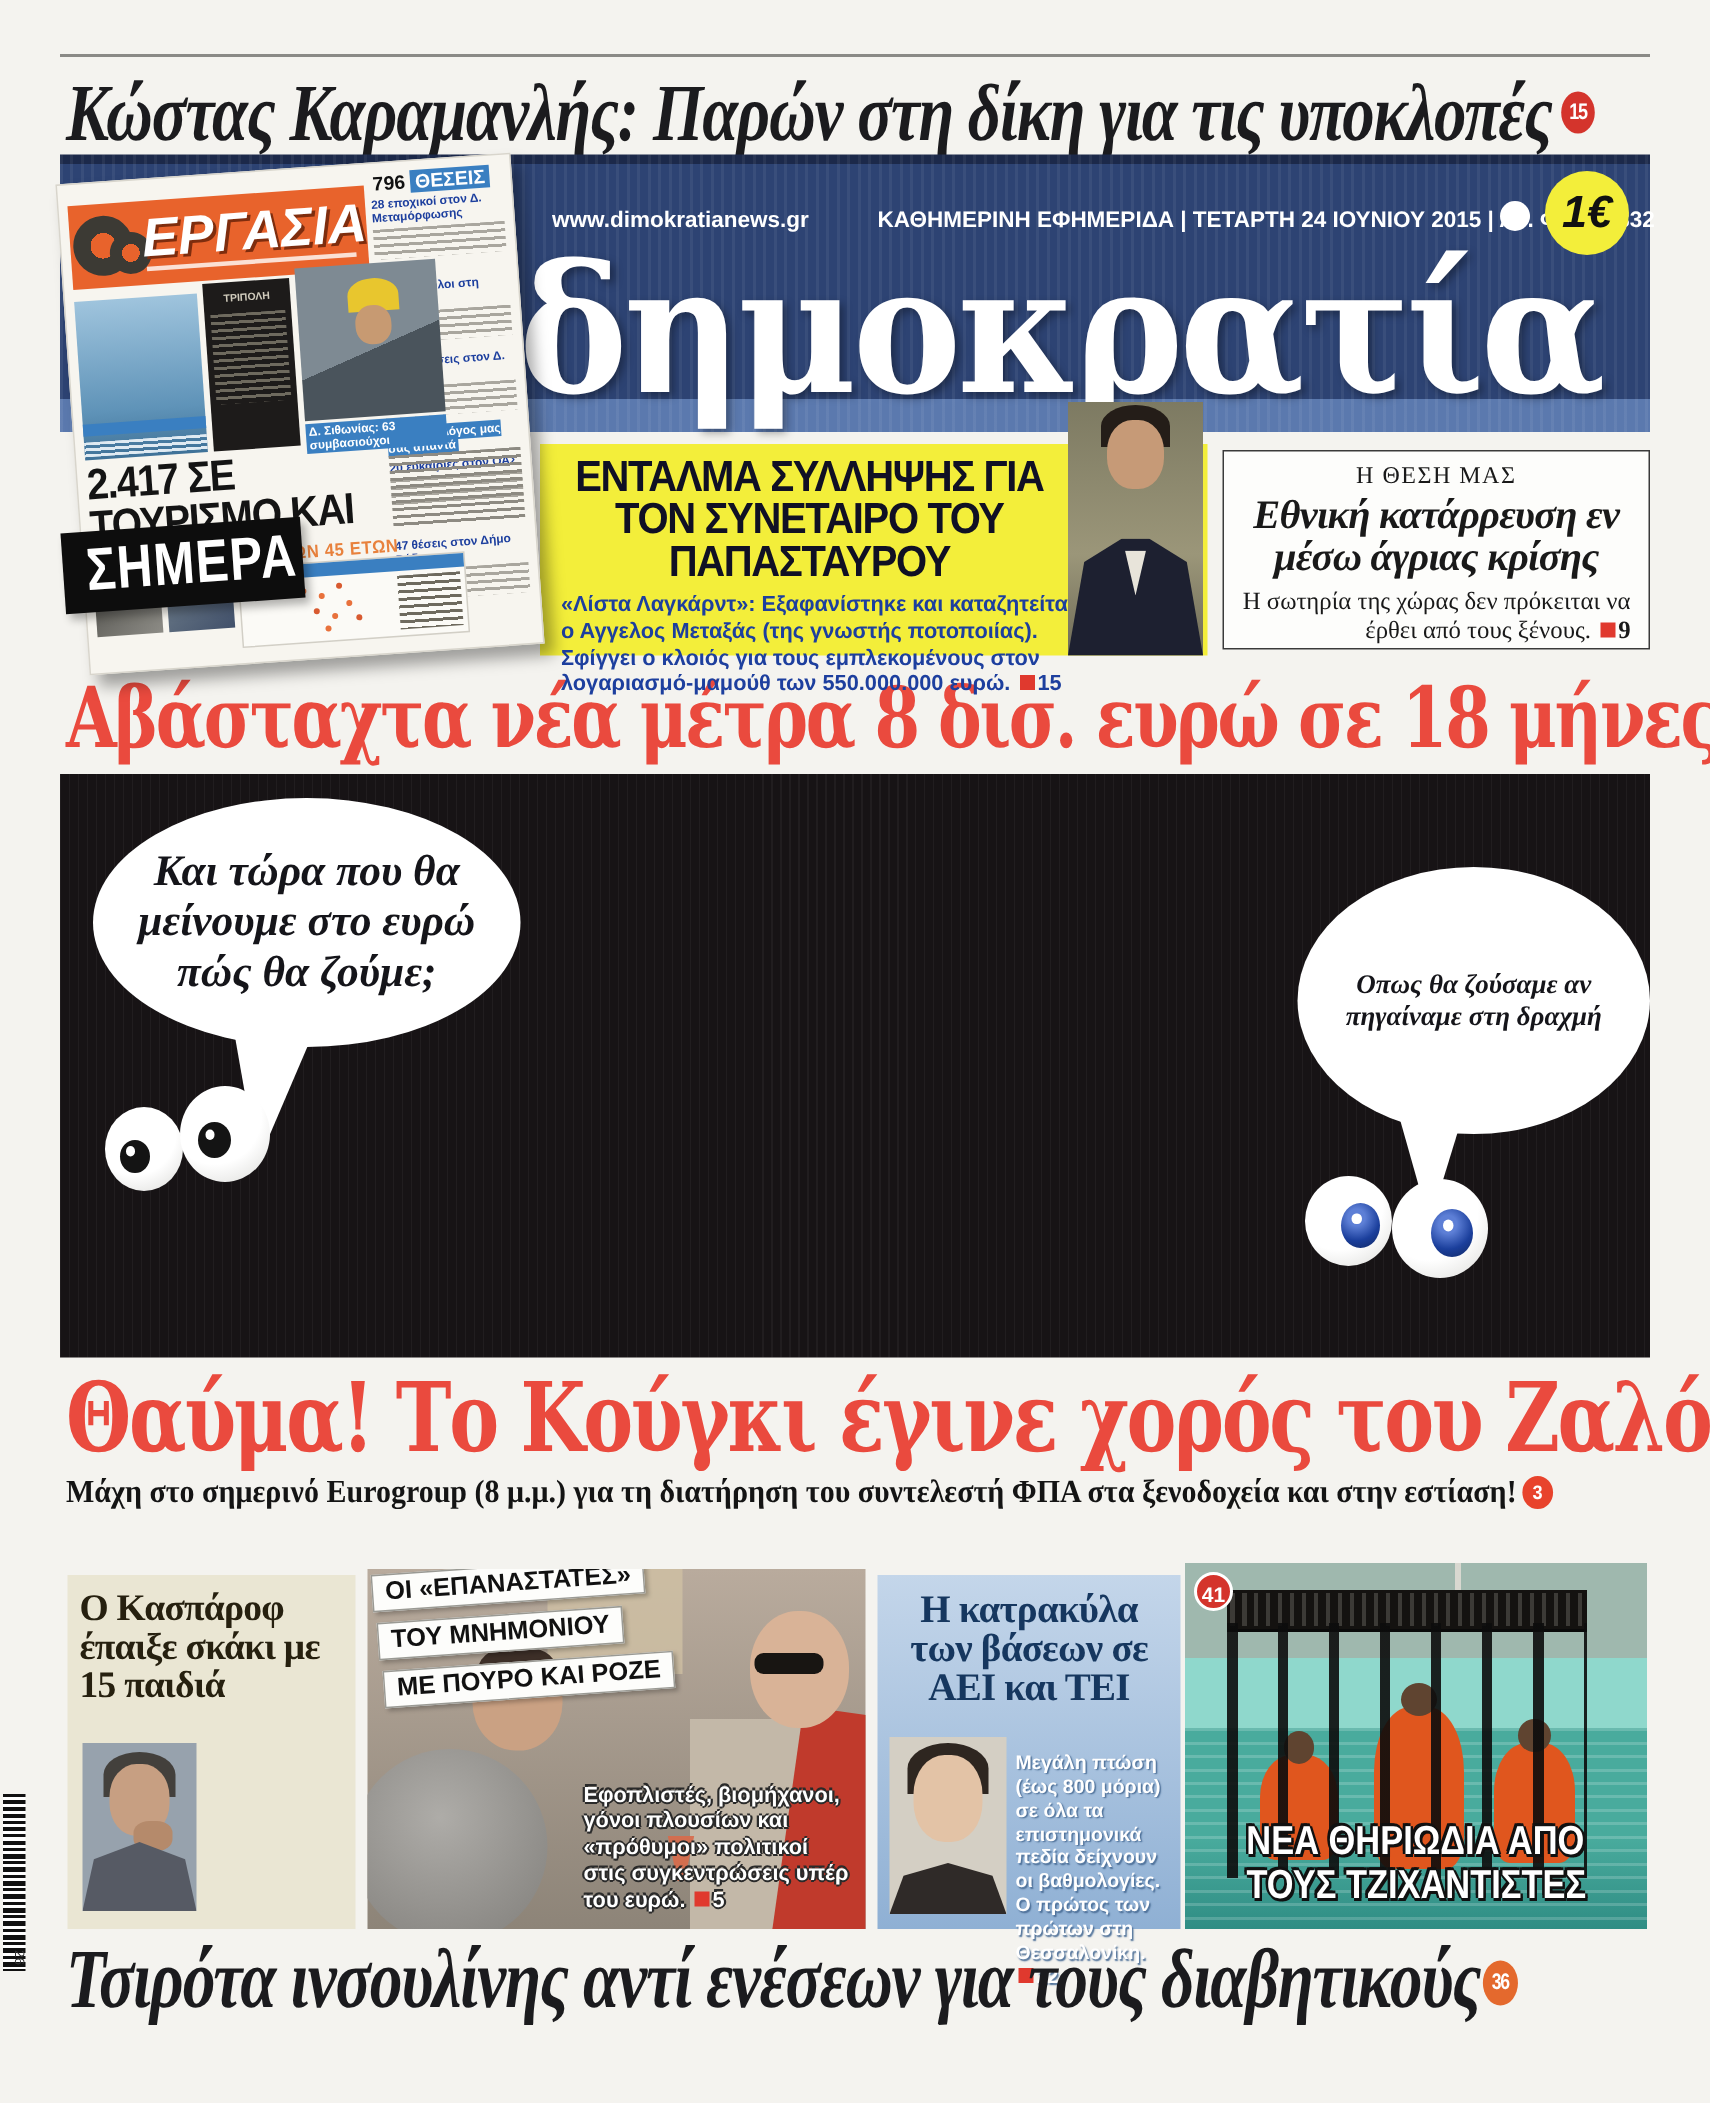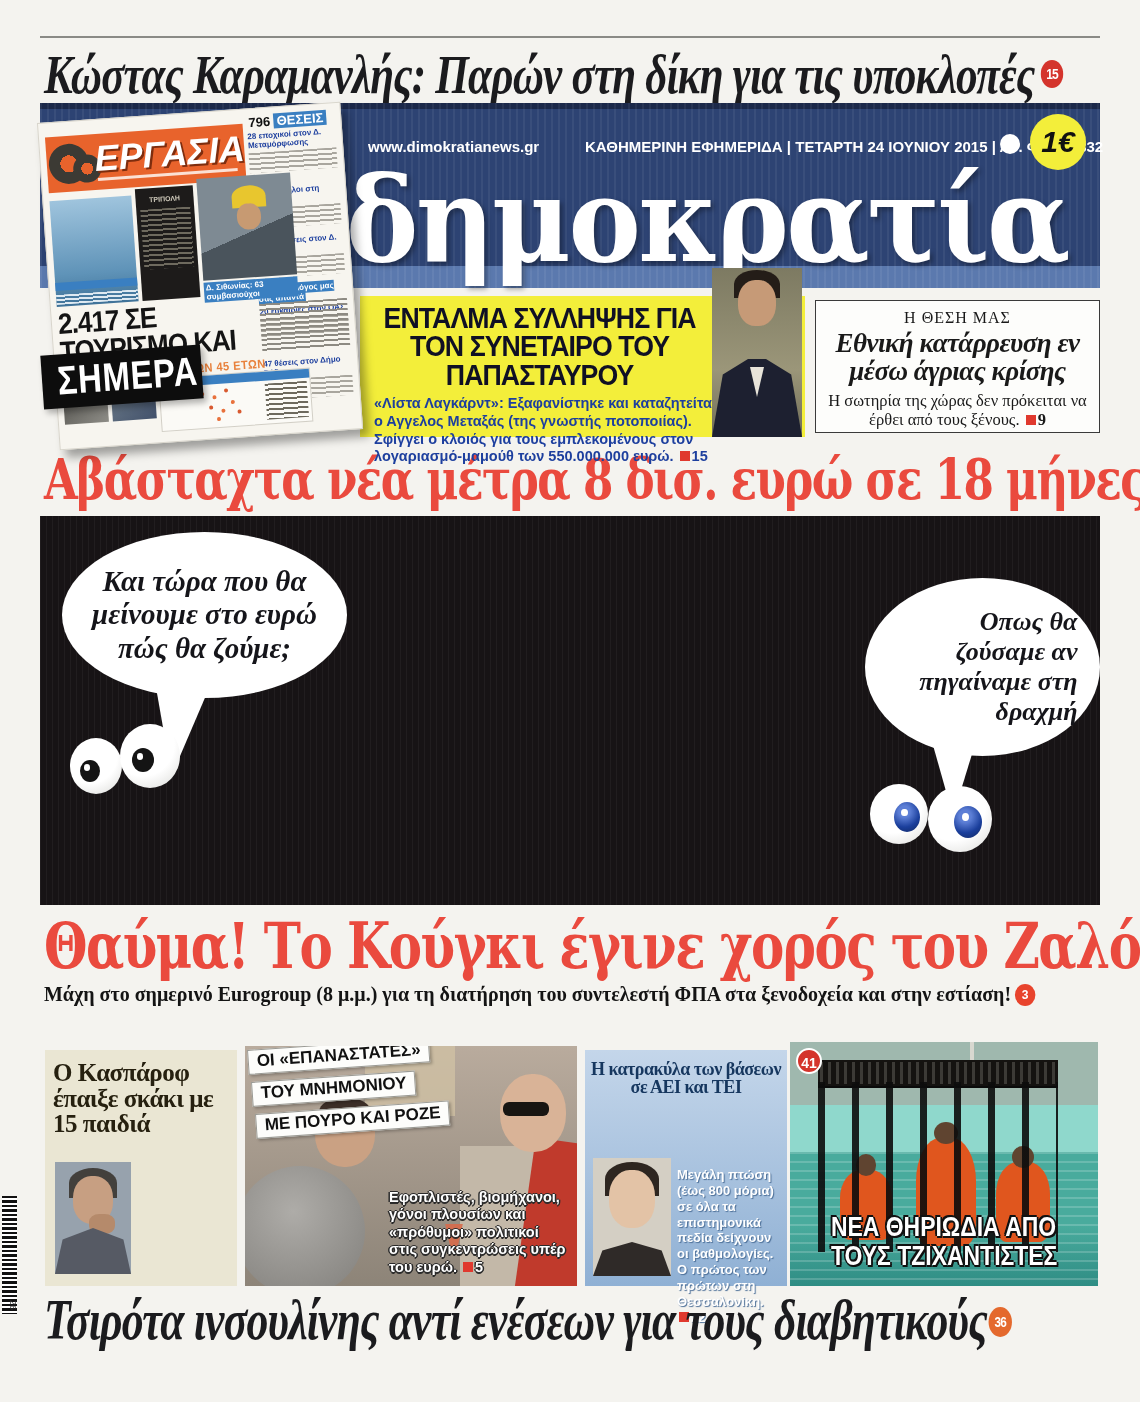--- a/index.html
+++ b/index.html
@@ -87,41 +87,41 @@
   .pphoto .suit{position:absolute;left:0;bottom:0;width:100%;height:78px;background:#1d2030;
                 clip-path:polygon(0 100%,12% 20%,40% 0,60% 0,88% 20%,100% 100%);}
   .pphoto .shirt{position:absolute;left:38px;bottom:40px;width:14px;height:30px;background:#e8e4da;
                 clip-path:polygon(0 0,100% 0,50% 100%);}
 
   
   .ebox{left:815px;top:300px;width:283px;height:131px;background:#fdfdfb;border:1.5px solid #3a3a3a;z-index:2;
         text-align:center;font-family:"Liberation Serif",serif;color:#191919;}
   .ebox .kick{margin-top:8px;font-size:16px;letter-spacing:1px;}
   .ebox h3{margin:2px 8px 0;font-size:27px;line-height:1.05;font-style:italic;font-weight:bold;letter-spacing:-.5px;}
-  .ebox p{margin:6px 12px 0;font-size:16.5px;line-height:1.15;text-align:center;}
+  .ebox p{margin:6px 12px 0;font-size:16.5px;line-height:1.15;text-align:right;}
 
   
   .red1{left:44px;top:446px;font-family:"DejaVu Serif",serif;font-weight:bold;font-size:56px;
         color:#ea4a3e;letter-spacing:-2px;}
   .red1 .cond, .red2 .cond{transform:scaleX(.78);}
   .red2{left:44px;top:908px;font-family:"DejaVu Serif",serif;font-weight:bold;font-size:64px;
         color:#ea4a3e;letter-spacing:-2px;}
   .deck{left:44px;top:982px;width:1070px;font-family:"Liberation Serif",serif;font-weight:bold;
         font-size:21.5px;color:#141414;}
   .deck .cond{transform:scaleX(.93);}
   .badge3{width:22px;height:22px;line-height:22px;font-size:13px;background:#e8432c;vertical-align:2px;margin-left:4px;}
 
   
   .panel{left:40px;top:516px;width:1060px;height:389px;background:#171315;}
   .panel::after{content:"";position:absolute;inset:0;
         background:repeating-linear-gradient(90deg,rgba(255,255,255,.045) 0 1px,transparent 1px 6px);}
   .bubble{position:absolute;background:#fff;border-radius:50%;z-index:2;display:flex;align-items:center;justify-content:center;
           font-family:"Liberation Serif",serif;font-weight:bold;font-style:italic;color:#15151a;text-align:center;}
   .bubL{left:22px;top:16px;width:285px;height:166px;font-size:29px;line-height:1.15;}
-  .bubR{left:825px;top:62px;width:235px;height:178px;font-size:26px;line-height:1.15;text-align:right;}
+  .bubR{left:825px;top:62px;width:235px;height:178px;font-size:18px;line-height:1.15;}
   .tail{position:absolute;background:#fff;z-index:1;}
   .tailL{left:100px;top:160px;width:70px;height:100px;clip-path:polygon(20% 0,100% 10%,45% 100%);}
   .tailR{left:880px;top:215px;width:60px;height:85px;clip-path:polygon(15% 0,95% 8%,55% 100%);}
   .eye{position:absolute;border-radius:50%;background:radial-gradient(circle at 38% 32%,#ffffff 55%,#d9d9d6);z-index:3;}
   .pupil{position:absolute;border-radius:50%;background:#141414;}
   .pupil::after{content:"";position:absolute;left:22%;top:20%;width:30%;height:30%;border-radius:50%;background:#fff;}
   .iris{position:absolute;border-radius:50%;
         background:radial-gradient(circle at 40% 32%,#5d7fd6 0 22%,#1b3f9c 60%,#10265e);}
   .iris::after{content:"";position:absolute;left:28%;top:22%;width:26%;height:26%;border-radius:50%;background:#fff;}
 
@@ -150,21 +150,21 @@
   .b2 .glass{position:absolute;left:198px;top:178px;width:22px;height:30px;background:#d86a4a;
              clip-path:polygon(10% 0,90% 0,60% 100%,40% 100%);opacity:.9;}
   .strip{position:absolute;background:#fdfdfb;border:1px solid #9a9a94;color:#111;font-weight:bold;
          font-size:17px;padding:1px 8px 2px;transform:rotate(-4deg);transform-origin:0 0;white-space:nowrap;
          font-family:"Liberation Sans",sans-serif;box-shadow:2px 2px 3px rgba(0,0,0,.25);}
   .b2 .cap{position:absolute;right:8px;bottom:10px;width:180px;font-size:14.5px;line-height:1.2;font-weight:bold;
            color:#fff;text-align:left;
            text-shadow:-1.5px 0 #2a2a2a,1.5px 0 #2a2a2a,0 -1.5px #2a2a2a,0 1.5px #2a2a2a,1px 1px #2a2a2a;}
 
   .b3{left:585px;top:1050px;width:202px;height:236px;background:linear-gradient(180deg,#c4d6ea,#8fb0d4);}
-  .b3 h4{margin:10px 6px 0;font-family:"Liberation Serif",serif;font-size:18px;line-height:1.0;
+  .b3 h4{margin:10px 6px 0;font-family:"Liberation Serif",serif;font-size:26px;line-height:1.0;
          color:#16375f;letter-spacing:-.5px;text-align:center;}
   .b3 .sphoto{position:absolute;left:8px;top:108px;width:78px;height:118px;background:#d4cfc4;}
   .sphoto .hair{position:absolute;left:12px;top:4px;width:54px;height:34px;border-radius:50% 50% 0 0;background:#2e2620;}
   .sphoto .face{position:absolute;left:16px;top:12px;width:46px;height:58px;border-radius:45%;background:#e3c3a6;}
   .sphoto .suit{position:absolute;left:0;bottom:0;width:100%;height:34px;background:#2f2a28;
                 clip-path:polygon(0 100%,12% 25%,50% 0,88% 25%,100% 100%);}
   .b3 p{position:absolute;left:92px;top:104px;width:102px;font-size:13px;line-height:1.22;font-weight:bold;color:#fff;
         text-shadow:1px 1px 1px #4a6d96;}
 
   .b4{left:790px;top:1042px;width:308px;height:244px;overflow:hidden;

